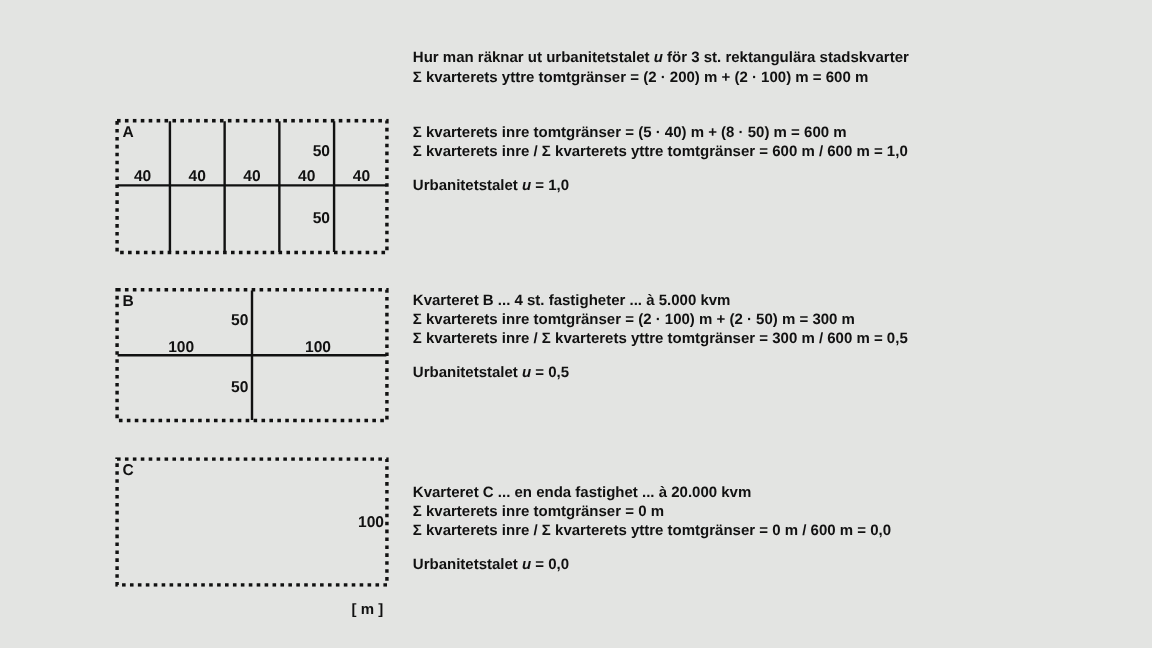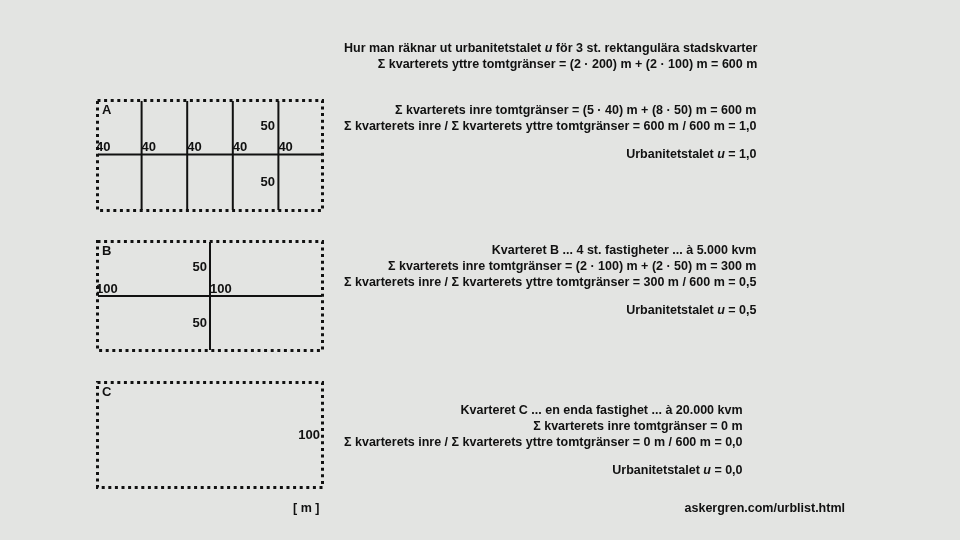--- a/index.html
+++ b/index.html
@@ -1,31 +1,31 @@
 <!DOCTYPE html>
 <html><head>
 <meta charset="utf-8">
 <style>
   html,body{margin:0;padding:0;}
   .stage{
     position:relative;width:960px;height:540px;overflow:hidden;
     background:#e3e4e2;color:#111;
     font-family:"Liberation Sans",sans-serif;font-weight:bold;
   }
-  .txt{position:absolute;font-size:12.5px;line-height:16px;white-space:nowrap;text-align:right;}
+  .txt{position:absolute;font-size:12.5px;line-height:16px;white-space:nowrap;}
   .txt .line{height:16px;}
   .result{margin-top:12px;}
   .var{font-style:italic;}
   .diagram{position:absolute;}
   .diagram svg{position:absolute;left:0;top:0;display:block;}
   .frame{fill:none;stroke:#111;stroke-width:3;stroke-dasharray:3 3.6;}
   .iline{stroke:#111;stroke-width:2;}
   .dlabel{position:absolute;font-size:13px;line-height:14px;white-space:nowrap;}
   .corner{left:6px;top:4px;}
-  .ctr{text-align:left;}
+  .ctr{text-align:center;}
   .rgt{text-align:right;}
   .footer{position:absolute;font-size:12.5px;line-height:16px;white-space:nowrap;}
 </style>
 </head>
 <body>
 
 <div class="stage">
 
   <div class="txt" style="left:344px;top:40px;">
     <div class="line"><span>Hur man räknar ut urbanitetstalet </span><span class="var">u</span><span> för 3 st. rektangulära stadskvarter</span></div>
@@ -86,15 +86,14 @@
   </div>
 
   <div class="txt" style="left:344px;top:382px;margin-top:20px;">
     <div class="line">Kvarteret C ... en enda fastighet ... à 20.000 kvm</div>
     <div class="line">Σ kvarterets inre tomtgränser = 0 m</div>
     <div class="line">Σ kvarterets inre / Σ kvarterets yttre tomtgränser = 0 m / 600 m = 0,0</div>
     <div class="line result"><span>Urbanitetstalet </span><span class="var">u</span><span> = 0,0</span></div>
   </div>
 
   <div class="footer" style="left:293px;top:500px;">[ m ]</div>
-  <div class="footer" style="right:115px;top:500px;">askergren.com/urblist.html</div>
 
 </div>
 
 </body></html>

